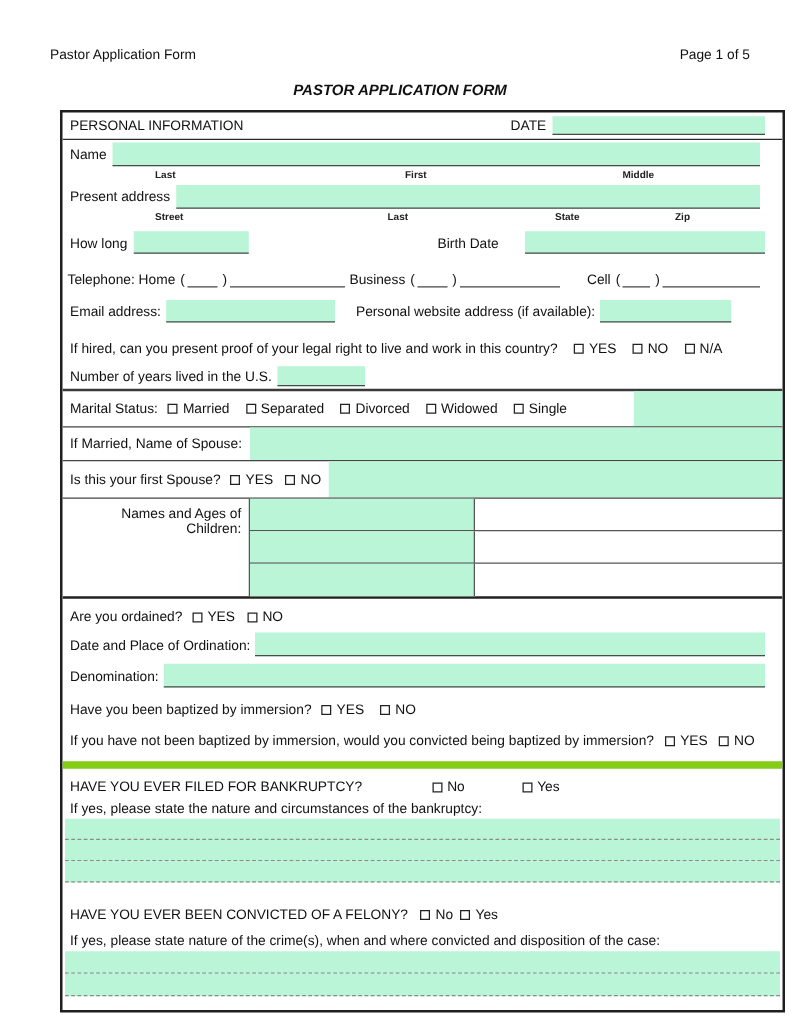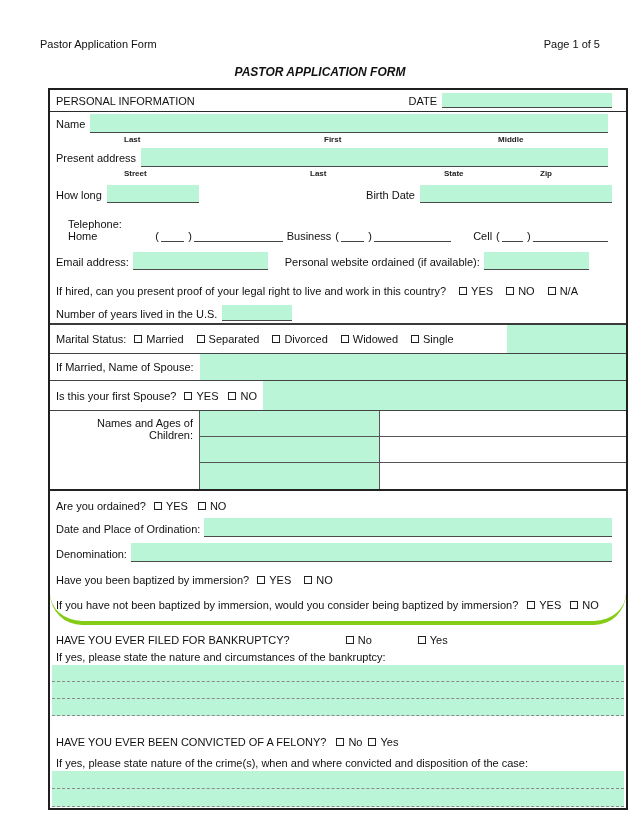--- a/index.html
+++ b/index.html
@@ -30,21 +30,21 @@
   .date-field { width:170px; height:15px; margin-left:5px; margin-right:8px; }
   .frow { display:flex; align-items:flex-end; padding:2px 6px 0; flex:none; }
   .frow .lab { padding-bottom:3px; margin-right:5px; white-space:nowrap; }
   .big-field { flex:1; height:19px; }
   .subs { position:relative; height:13px; font-size:8px; color:#222; flex:none;font-weight:bold; }
   .subs span { position:absolute; top:2px; }
   .hl-row { display:flex; align-items:flex-end; padding:5px 6px 0; flex:none; }
   .hl-row .sp { flex:1; }
   .howlong-field { width:92px; height:18px; }
   .birth-field { width:192px; height:18px; }
-  .phone-row { display:flex; align-items:flex-end; padding:15px 18px 0; flex:none; }
+  .phone-row { display:flex; align-items:flex-end; padding:15px 4px 0; flex:none; }
   .seg { display:inline-block; height:12px; border-bottom:1px solid #444; }
   .paren { padding:0 2px 0 4px; }
   .email-row { display:flex; align-items:flex-end; padding:10px 6px 0; flex:none; }
   .email-field { width:135px; height:18px; margin-left:4px; }
   .web-field { width:105px; height:18px; margin-left:4px; }
   .qline { display:flex; align-items:center; padding:15px 6px 0; flex:none; white-space:nowrap; }
   .years-row { display:flex; align-items:flex-end; padding:8px 6px 2px; flex:none; }
   .years-field { width:70px; height:16px; margin-left:5px; }
 
   
@@ -55,21 +55,21 @@
   .mrow2 { height:27px; border-top:1px solid #444; }
   .mrow3 { height:30px; border-top:1px solid #444; }
   .children { display:grid; grid-template-columns:150px 180px 1fr;
               border-top:1px solid #444; border-bottom:2px solid #222; flex:none;text-align:right; }
   .c-lbl { grid-row:1 / span 3; border-right:1px solid #555; padding:6px 6px 0; }
   .c-g { background:#b9f5d6; border-right:1px solid #555; border-bottom:1px solid #555; height:26px; }
   .c-w { border-bottom:1px solid #555; }
   .c-g.last, .c-w.last { border-bottom:none; }
 
   
-  .ord { flex:none; border-bottom:4px solid #84cc16; padding-bottom:10px;border-radius:32px; }
+  .ord { flex:none; border-bottom:6px solid #84cc16; padding-bottom:10px; }
   .fline { display:flex; align-items:flex-end; padding:6px 6px 0; }
   .fline .lab { padding-bottom:2px; margin-right:4px; white-space:nowrap; }
   .fline .fld { flex:1; height:19px; margin-right:8px; }
 
   
   .sd { flex:1; display:flex; flex-direction:column; }
   .sd-q { display:flex; align-items:center; padding:9px 6px 0; white-space:nowrap; flex:none; }
   .sd-sub { padding:5px 6px 2px; flex:none; }
   .bars { padding:0 2px; flex:none; }
   .bar { height:17px; background:#b9f5d6; border-bottom:1px dashed #8a8a8a; }
@@ -116,21 +116,21 @@
     <span style="left:74px">Street</span>
     <span style="left:260px">Last</span>
     <span style="left:394px">State</span>
     <span style="left:490px">Zip</span>
   </div>
 
   <div class="hl-row">
     <span class="lab" style="padding-bottom:2px;margin-right:5px;">How long</span>
     <span class="gf ul howlong-field"></span>
     <span class="sp"></span>
-    <span class="lab" style="padding-bottom:2px;margin-right:5px;">Birth Date</span>
+    <span class="lab" style="padding-bottom:2px;margin-right:21px;">Birth Date</span>
     <span class="gf ul birth-field"></span>
     <span style="width:8px;flex:none;"></span>
   </div>
 
   <div class="phone-row">
     <span>Telephone: Home</span>
     <span class="paren">(</span>
     <span class="seg" style="width:24px"></span>
     <span class="paren">)</span>
     <span class="seg" style="width:92px"></span>
@@ -142,21 +142,21 @@
     <span style="margin-left:22px">Cell</span>
     <span class="paren">(</span>
     <span class="seg" style="width:22px"></span>
     <span class="paren">)</span>
     <span class="seg" style="width:78px"></span>
   </div>
 
   <div class="email-row">
     <span class="lab" style="padding-bottom:2px">Email address:</span>
     <span class="gf ul email-field"></span>
-    <span class="lab" style="padding-bottom:2px;margin-left:17px">Personal website ordained (if available):</span>
+    <span class="lab" style="padding-bottom:2px;margin-left:17px">Personal website address (if available):</span>
     <span class="gf ul web-field"></span>
   </div>
 
   <div class="qline">
     <span>If hired, can you present proof of your legal right to live and work in this country?</span>
     <span class="opt">
         <span class="cb"></span>
         <span>YES</span>
       </span>
     <span class="opt">
@@ -258,21 +258,21 @@
       <span class="opt" style="margin-left:8px">
           <span class="cb"></span>
           <span>YES</span>
         </span>
       <span class="opt">
           <span class="cb"></span>
           <span>NO</span>
         </span>
     </div>
     <div class="qline" style="padding-top:13px">
-      <span>If you have not been baptized by immersion, would you consider being baptized by immersion?</span>
+      <span>If you have not been baptized by immersion, would you convicted being baptized by immersion?</span>
       <span class="opt-sm">
           <span class="cb"></span>
           <span>YES</span>
         </span>
       <span class="opt-sm">
           <span class="cb"></span>
           <span>NO</span>
         </span>
     </div>
   </div>

